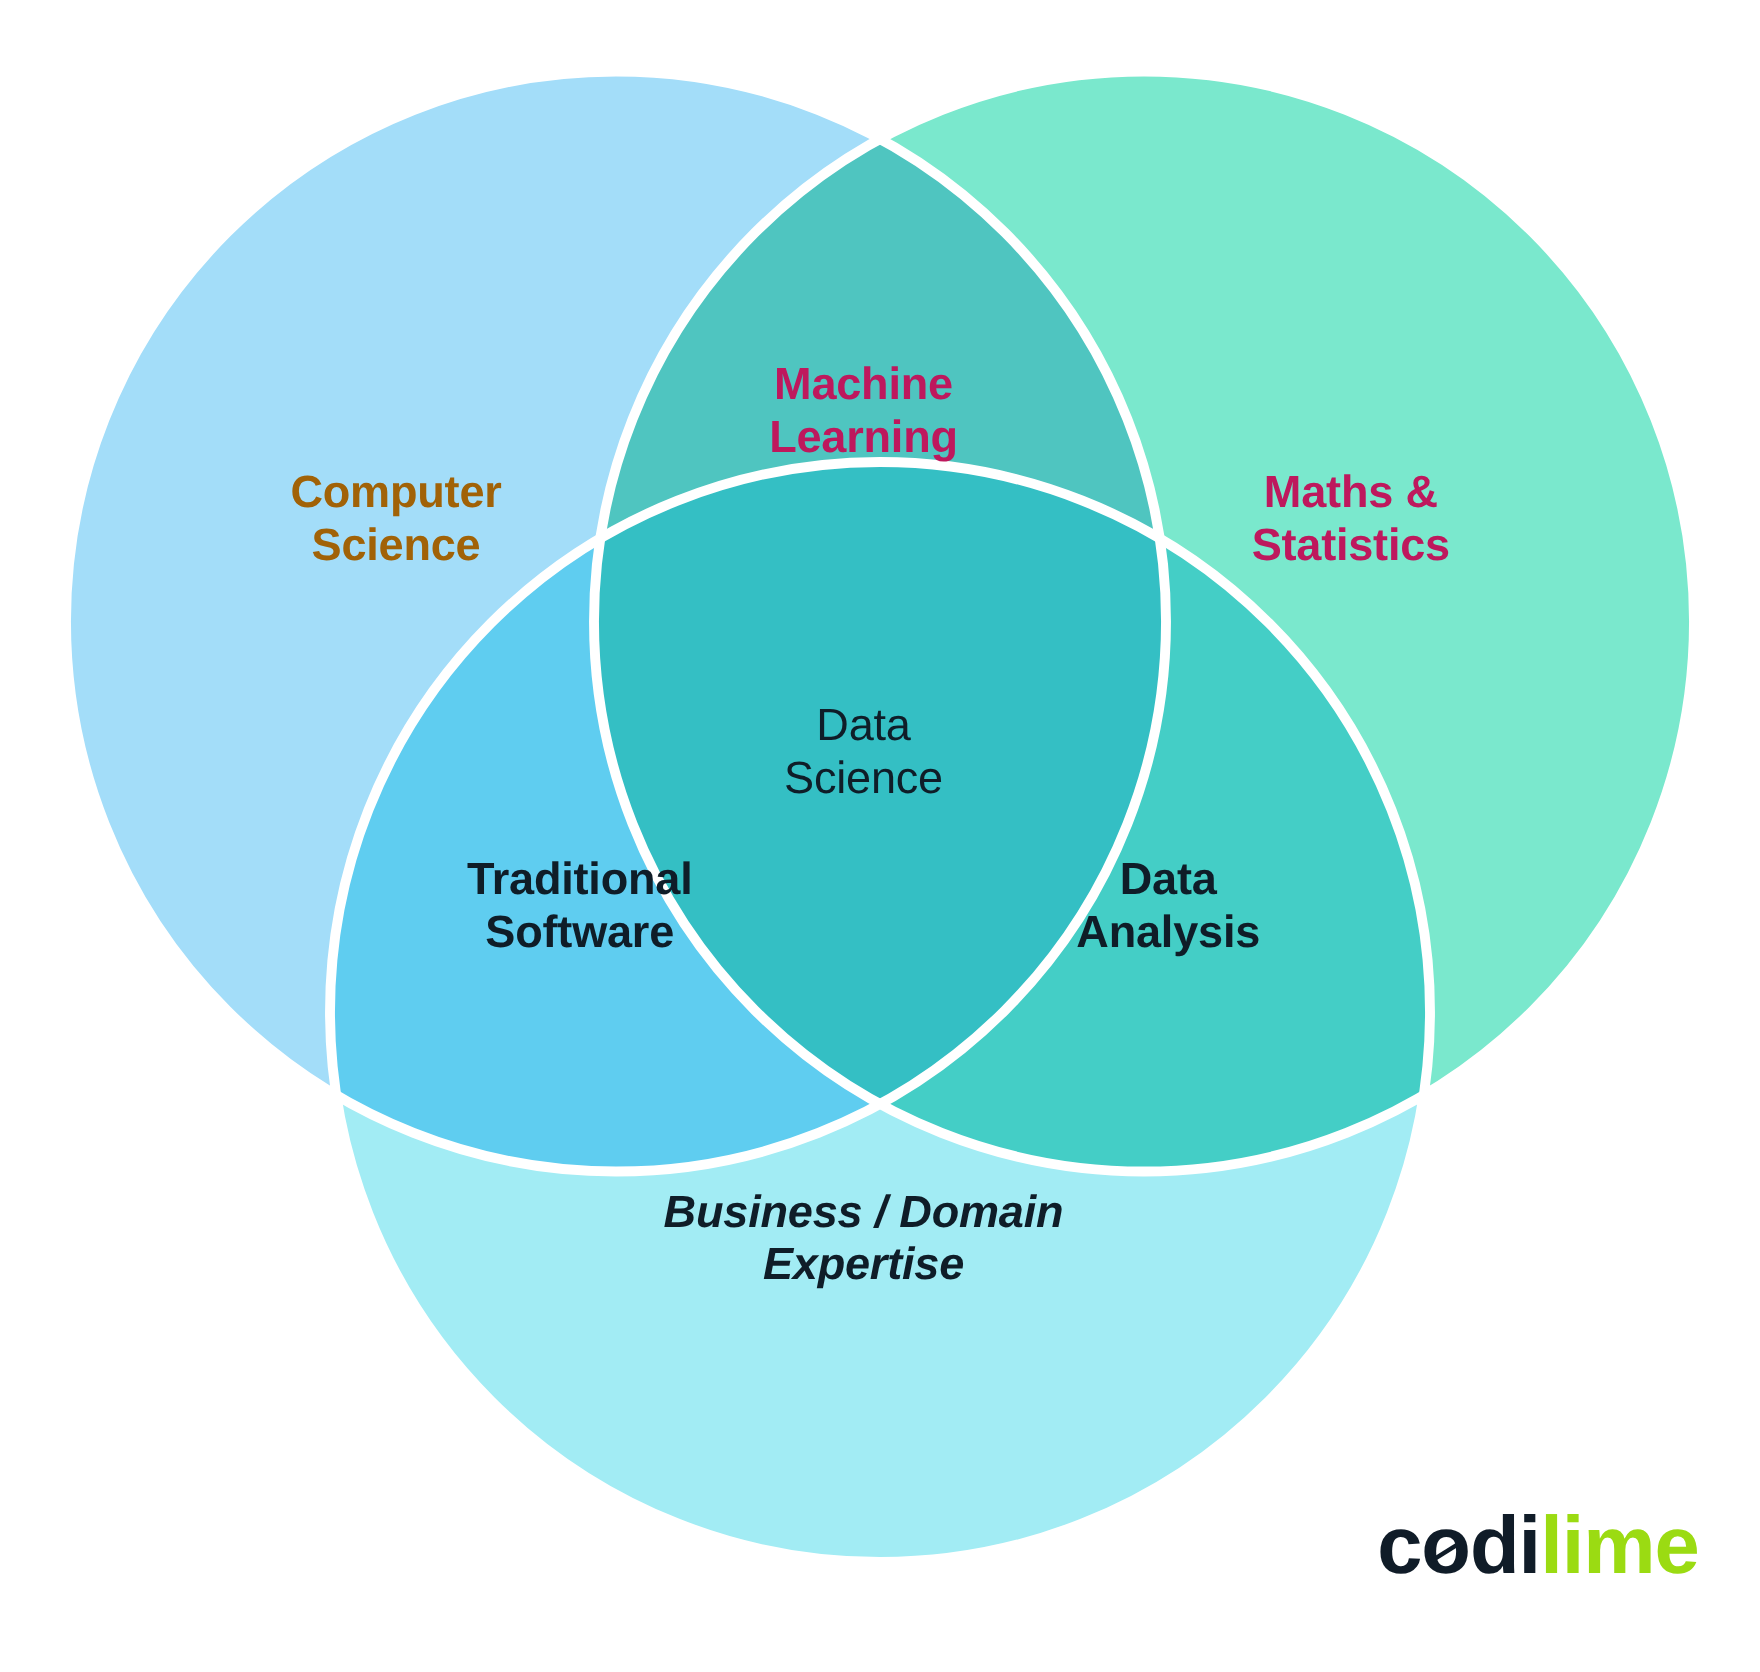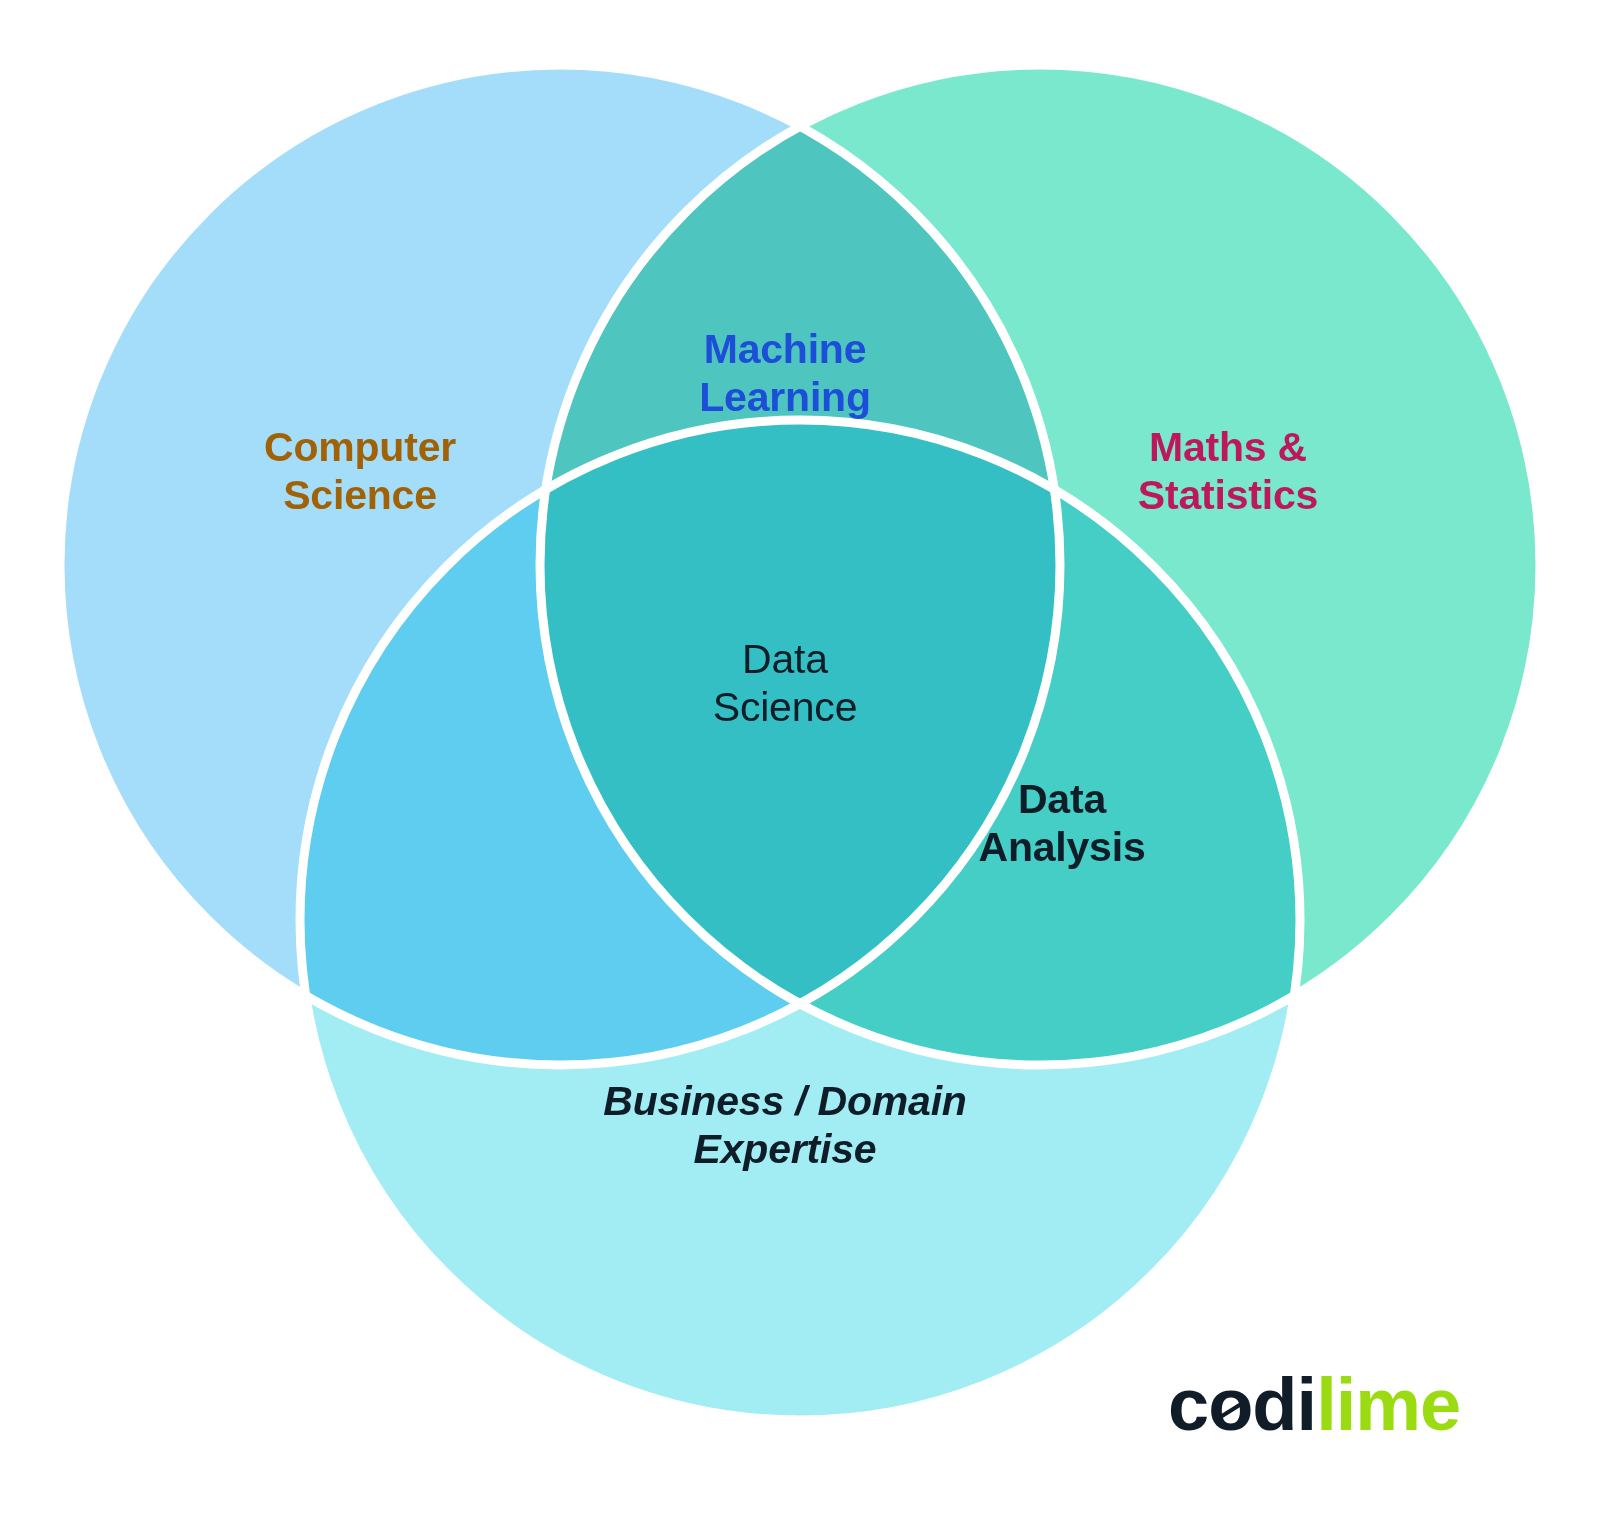--- a/index.html
+++ b/index.html
@@ -46,21 +46,21 @@
   #label-computer-science { left: 150px;  top: 424px;  width: 420px; }
   #label-maths-statistics { left: 1018px; top: 424px;  width: 420px; }
   #label-machine-learning { left: 585px;  top: 326px;  width: 400px; }
   #label-data-science     { left: 595px;  top: 636px;  width: 380px; }
   #label-traditional-software { left: 327px; top: 776px; width: 400px; }
   #label-data-analysis    { left: 862px;  top: 776px;  width: 400px; }
   #label-business-domain  { left: 490px;  top: 1078px; width: 590px; }
 
   #brand-logo {
     position: absolute;
-    left: 1168px;
+    left: 1252px;
     top: 1368px;
     font-size: 74px;
     font-weight: bold;
     letter-spacing: -1px;
     line-height: 1;
     white-space: nowrap;
   }
   #brand-logo .brand-dark { color: #101c28; }
   #brand-logo .brand-lime { color: #9bdb12; }
   #brand-logo .slashed-o {
@@ -131,23 +131,25 @@
       <circle id="out-bd" cx="800" cy="920" r="500"></circle>
     </g>
   </svg>
 
   <div class="venn-label lbl-outer" id="label-computer-science" style="color: #a16207;">Computer
 Science</div>
 
   <div class="venn-label lbl-outer" id="label-maths-statistics" style="color: #be185d;">Maths &amp;
 Statistics</div>
 
-  <div class="venn-label lbl-pair" id="label-machine-learning" style="color: #1d4ed8;">Machine
+  <div class="venn-label lbl-pair" id="label-machine-learning" style="color: #be185d;">Machine
 Learning</div>
 
+  <div class="venn-label lbl-pair" id="label-traditional-software" style="color: rgb(15, 29, 40);">Traditional
+Software</div>
 
   <div class="venn-label lbl-pair" id="label-data-analysis" style="color: rgb(15, 29, 40);">Data
 Analysis</div>
 
   <div class="venn-label lbl-core" id="label-data-science" style="color: rgb(15, 29, 40);">Data
 Science</div>
 
   <div class="venn-label lbl-bottom" id="label-business-domain" style="color: rgb(15, 29, 40);">Business / Domain
 Expertise</div>
 

